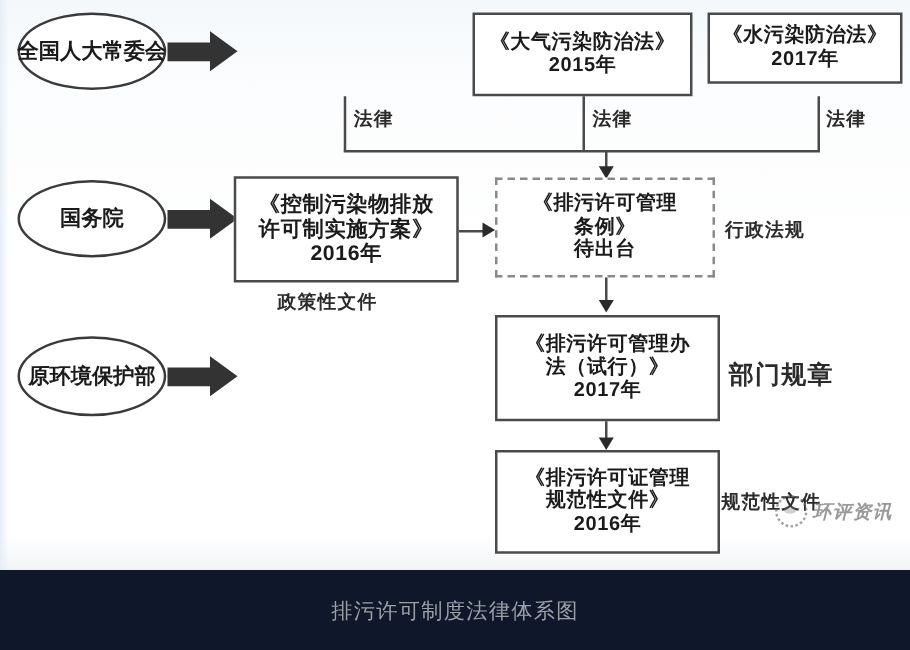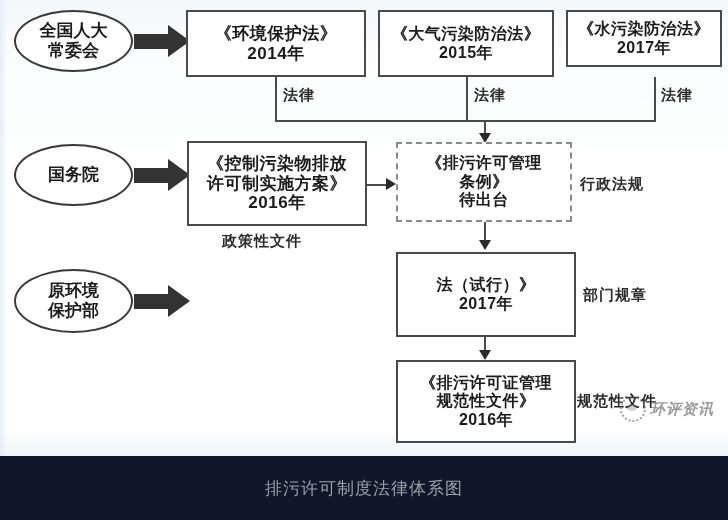--- a/index.html
+++ b/index.html
@@ -40,21 +40,21 @@
     border:2px dashed #8a8a8a;
   }
 
   
   .ellipse{
     position:absolute;
     box-sizing:border-box;
     border:2px solid #3a3a3a;
     border-radius:50%;
     background:#ffffff;
-    display:flex;flex-direction:column;
+    display:flex;flex-direction:row;
     align-items:center;justify-content:center;
     text-align:center;
     color:#1b1b1b;
     font-weight:bold;
     line-height:1.2;
   }
   .ellipse .ln{display:block;white-space:nowrap;}
 
   
   .block-arrow{position:absolute;}
@@ -160,24 +160,20 @@
     <div class="block-arrow" style="left:134px;top:159px;width:58px;height:32px;">
       <div class="shaft"></div>
       <div class="head"></div>
     </div>
 
     <div class="block-arrow" style="left:134px;top:285px;width:58px;height:32px;">
       <div class="shaft"></div>
       <div class="head"></div>
     </div>
 
-    <div class="node" style="left:186px;top:10px;width:180px;height:67px;font-size:17px;">
-      <span class="ln">《环境保护法》</span>
-      <span class="ln">2014年</span>
-    </div>
 
     <div class="node" style="left:378px;top:10px;width:176px;height:67px;font-size:16px;">
       <span class="ln">《大气污染防治法》</span>
       <span class="ln">2015年</span>
     </div>
 
     <div class="node" style="left:566px;top:10px;width:156px;height:57px;font-size:16px;">
       <span class="ln">《水污染防治法》</span>
       <span class="ln">2017年</span>
     </div>
@@ -211,25 +207,26 @@
       <span class="ln">条例》</span>
       <span class="ln">待出台</span>
     </div>
 
     <div class="edge-label" style="left:580px;top:175px;font-size:15px;">行政法规</div>
 
     <div class="vline" style="left:484px;top:222px;height:20px;"></div>
     <div class="arrow-down" style="left:479px;top:240px;"></div>
 
     <div class="node" style="left:396px;top:252px;width:180px;height:85px;font-size:16px;">
+      <span class="ln">《排污许可管理办</span>
       <span class="ln">法（试行）》</span>
       <span class="ln">2017年</span>
     </div>
 
-    <div class="edge-label" style="left:583px;top:286px;font-size:15px;">部门规章</div>
+    <div class="edge-label" style="left:583px;top:286px;font-size:20px;">部门规章</div>
 
     <div class="vline" style="left:484px;top:337px;height:15px;"></div>
     <div class="arrow-down" style="left:479px;top:350px;"></div>
 
     <div class="node" style="left:396px;top:360px;width:180px;height:83px;font-size:16px;">
       <span class="ln">《排污许可证管理</span>
       <span class="ln">规范性文件》</span>
       <span class="ln">2016年</span>
     </div>
 

